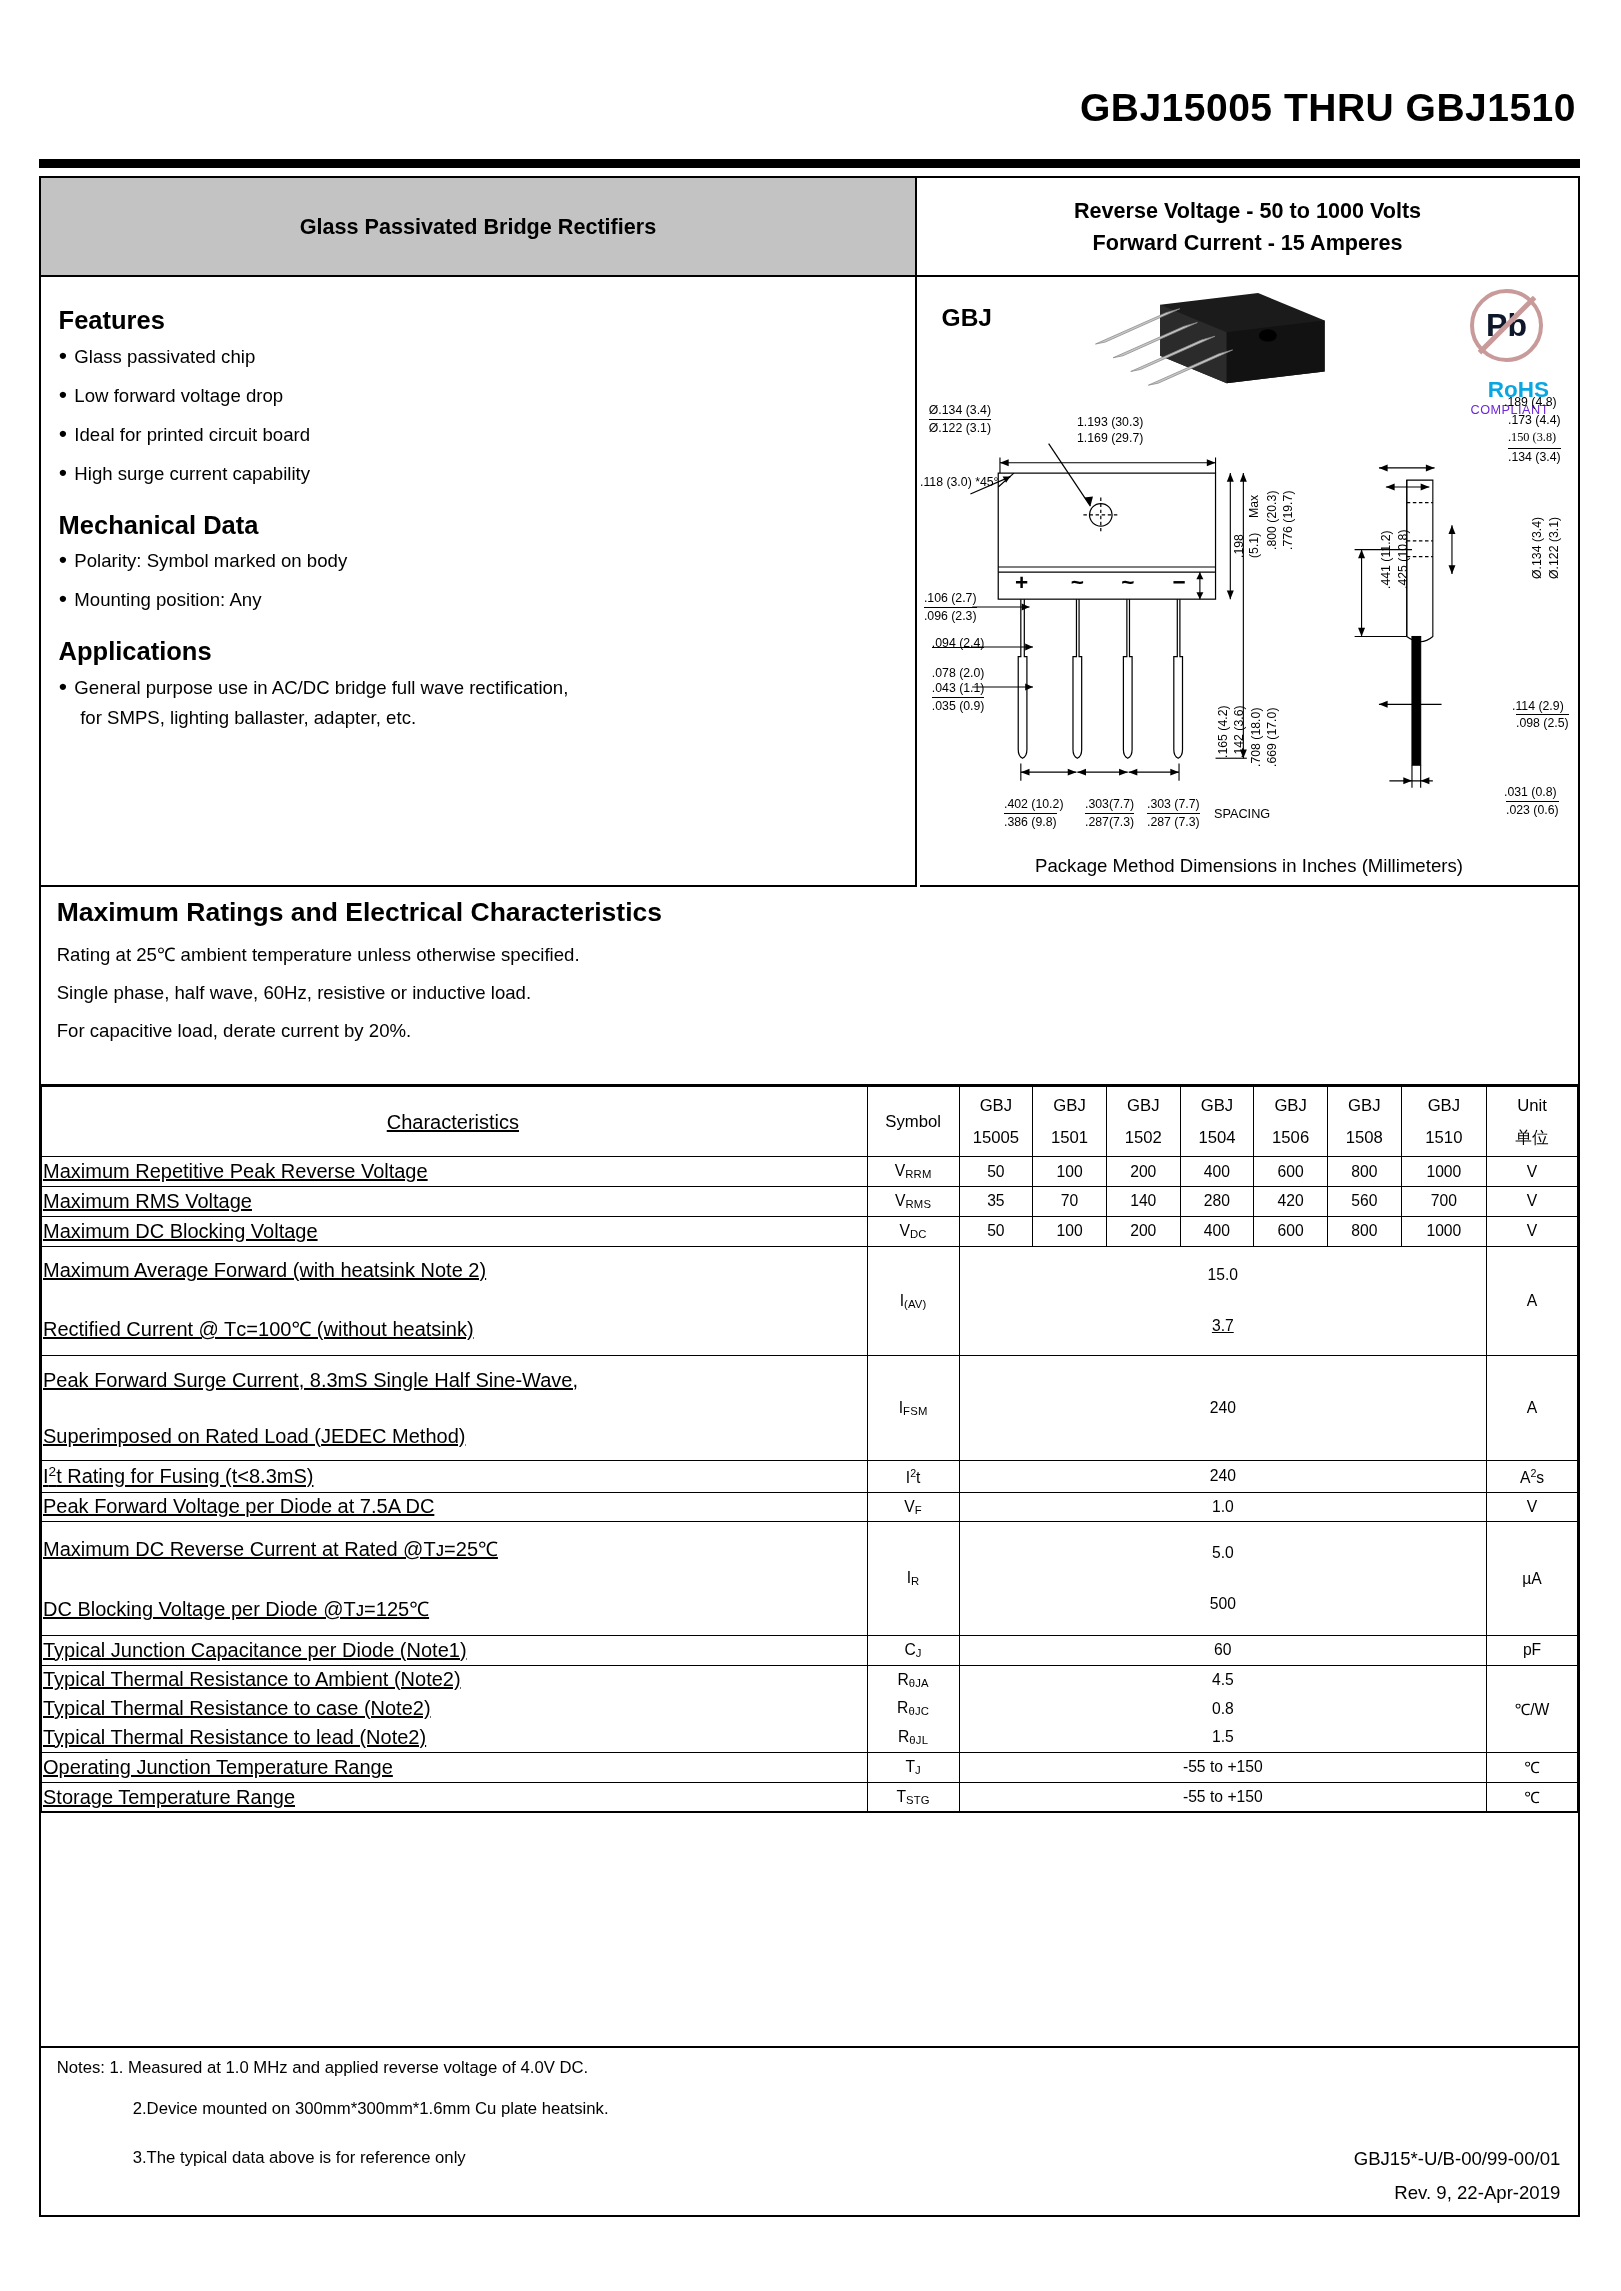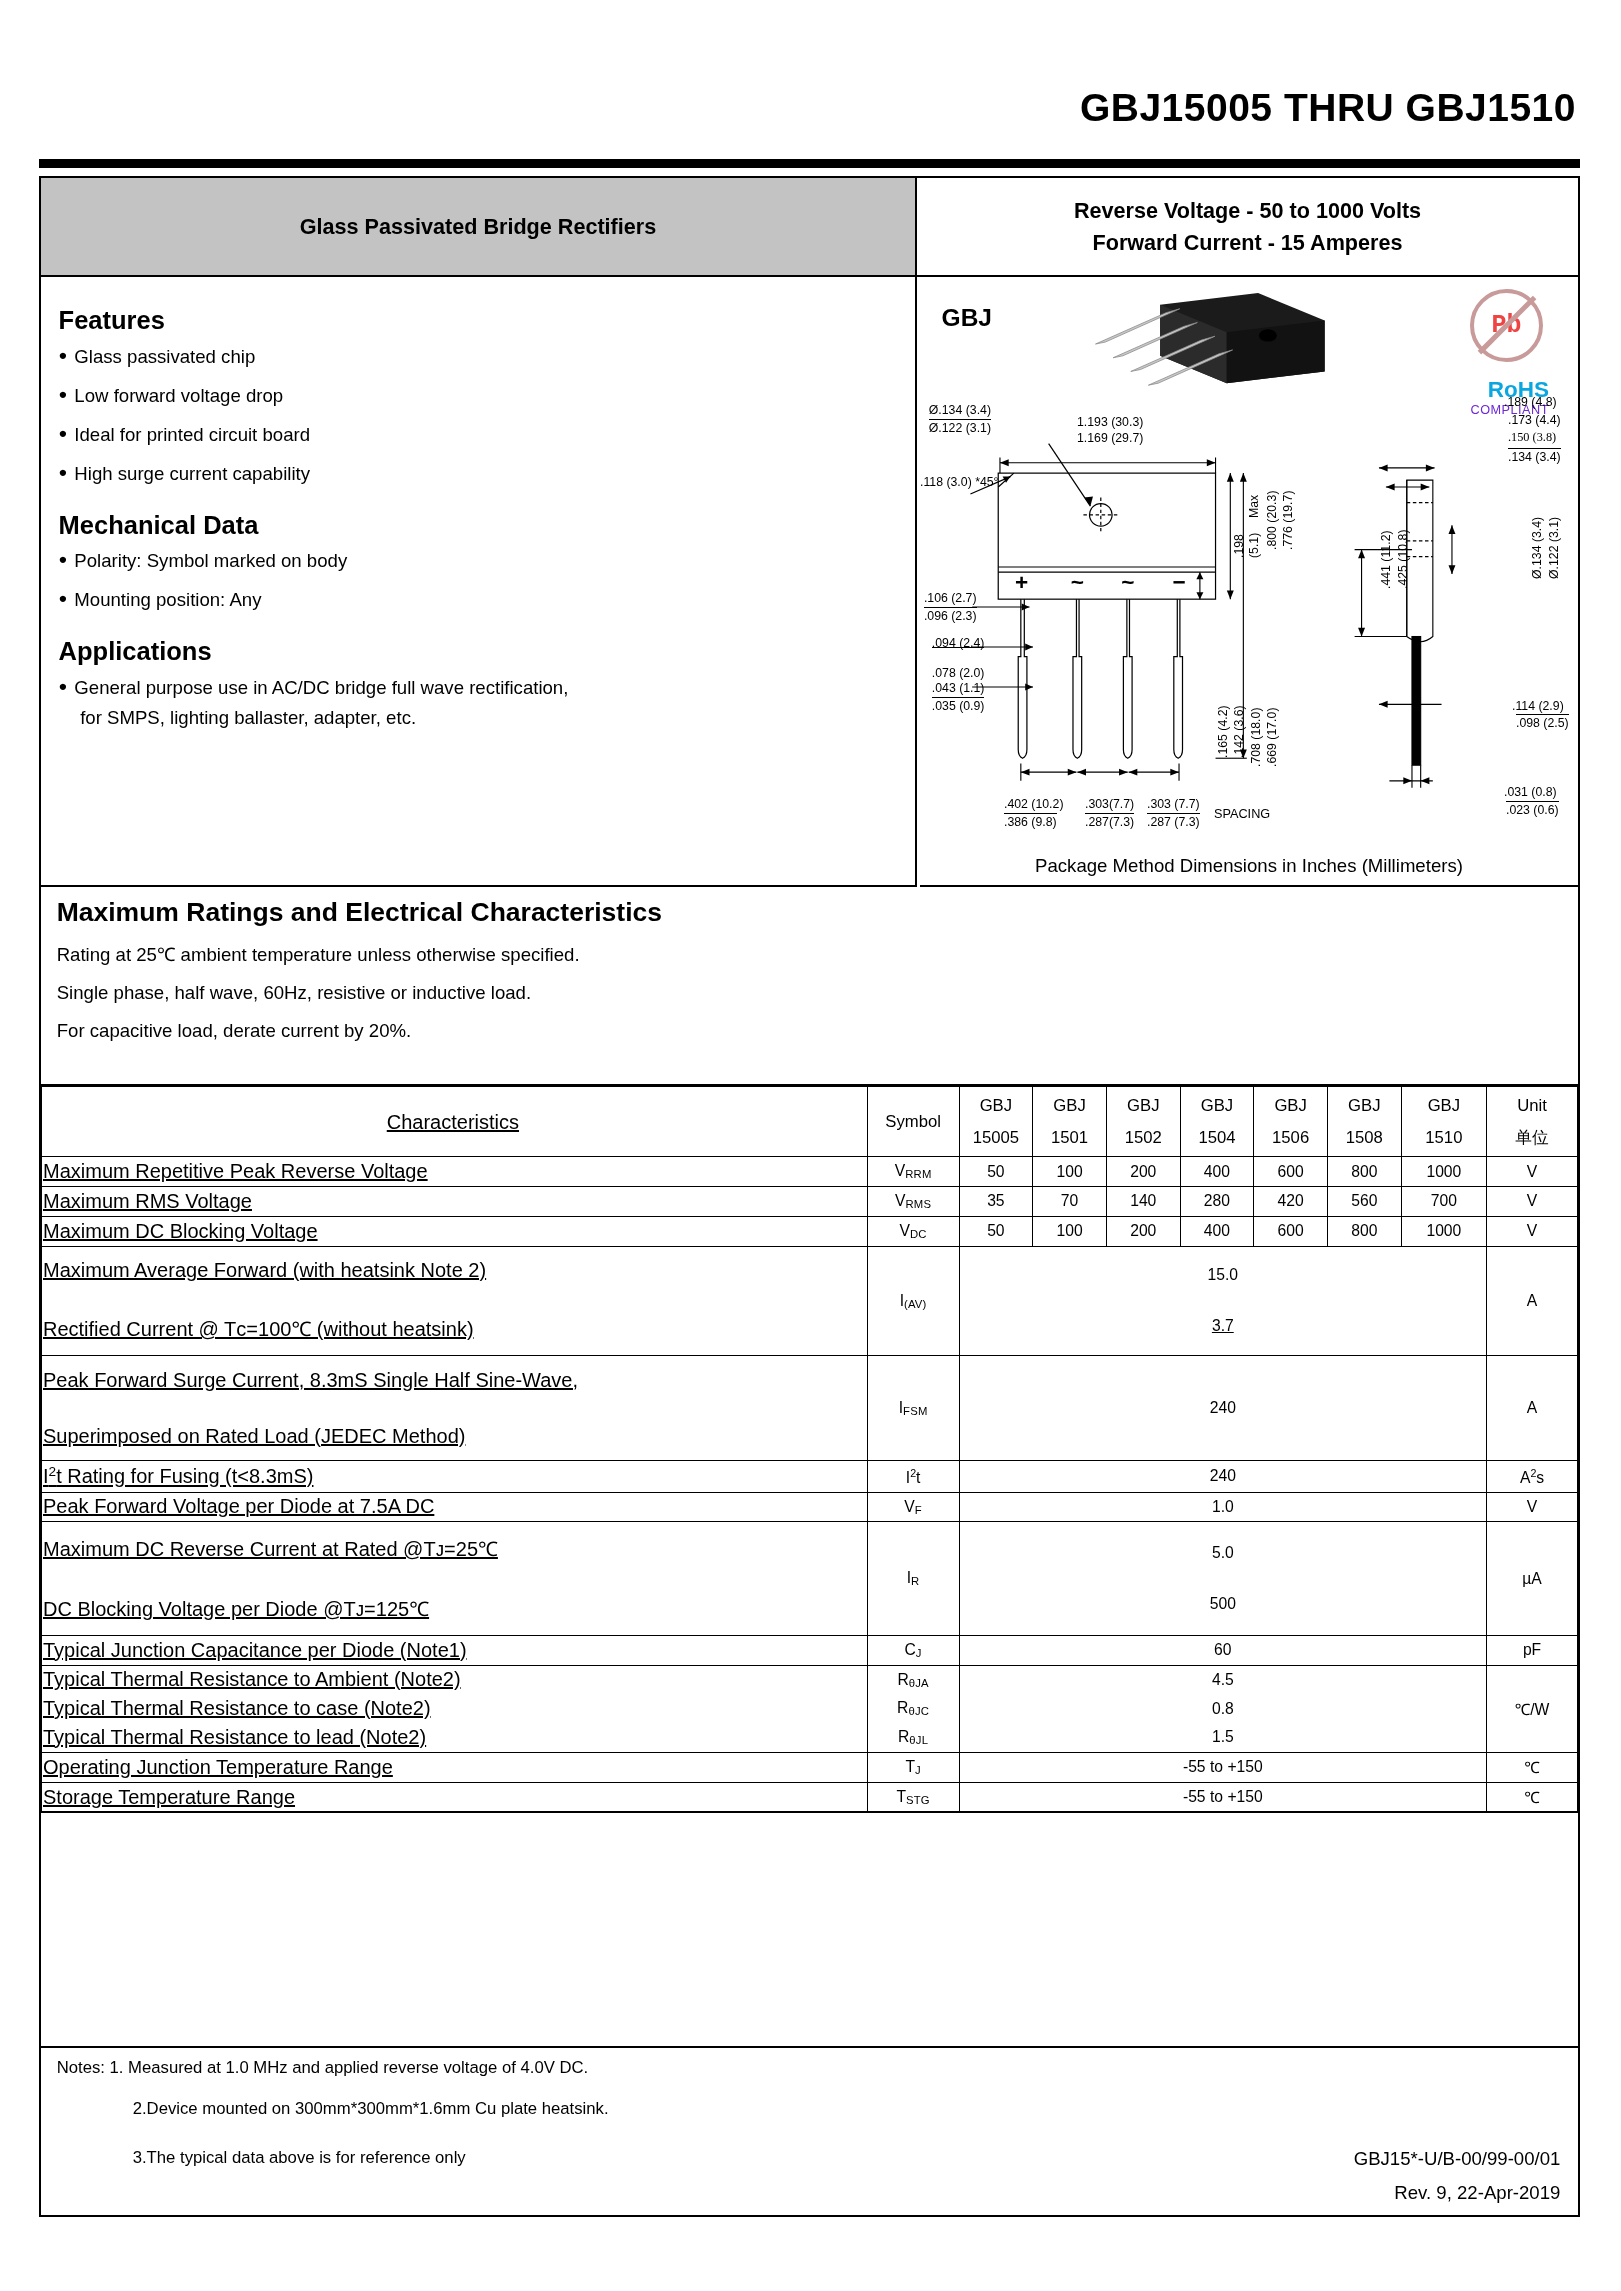--- a/index.html
+++ b/index.html
@@ -78,21 +78,21 @@
   }
   .pb .circle{
     position:absolute; inset:0; border:4.9px solid #c89a9a; border-radius:50%;
   }
   .pb .slash{
     position:absolute; left:50%; top:-2.9px; width:4.9px; height:78px;
     background:#c89a9a; transform:translateX(-50%) rotate(45deg);
   }
   .pb .txt{
     position:absolute; inset:0; display:flex; align-items:center; justify-content:center;
-    font-size:25px; font-weight:bold; color:#ef4444; font-family:Liberation Mono, monospace;
+    font-size:32px; font-weight:bold; color:#0f172a; font-family:Liberation Sans, sans-serif;
   }
   .rohs{ position:absolute; right:29px; top:100px; text-align:right; }
   .rohs .r1{ font-size:22.5px; font-weight:bold; color:#0aa6e0; }
   .rohs .r2{ font-size:12.7px; color:#6d28d9; letter-spacing:0.5px; }
 
   
   .dimcanvas{ position:absolute; left:0; top:116px; width:100%; height:461px; }
   .dim{ position:absolute; font-size:12.3px; font-family:"Liberation Sans", sans-serif; white-space:nowrap; }
   .dim.v{ transform-origin:left top; transform:rotate(-90deg); }
 

